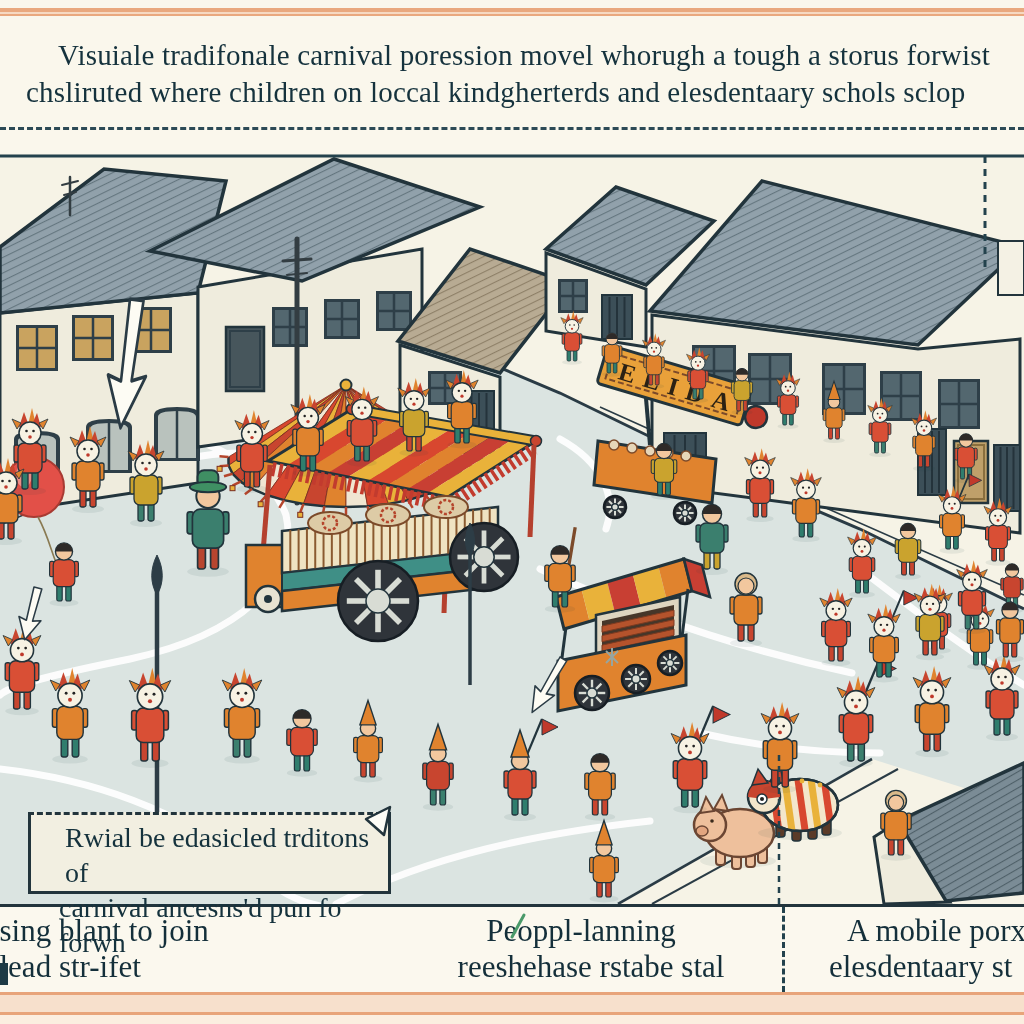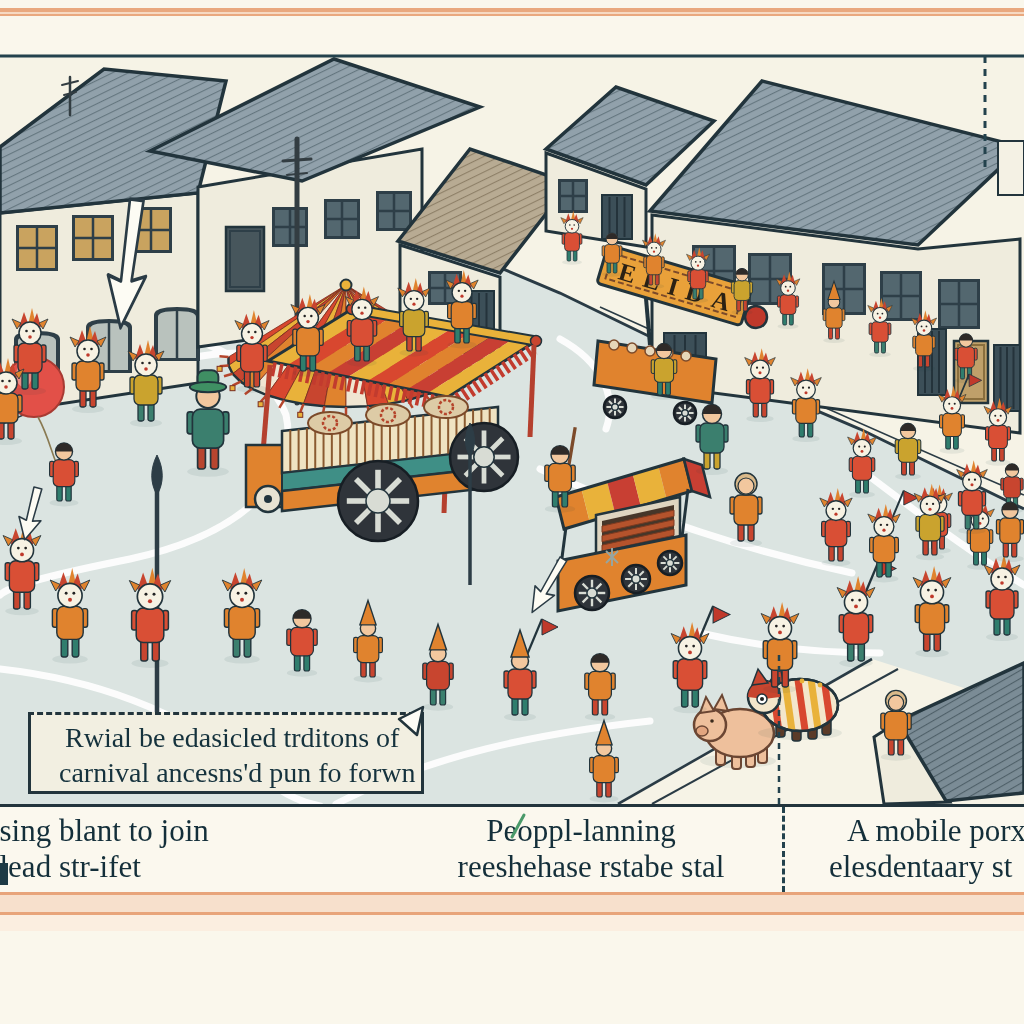--- a/index.html
+++ b/index.html
@@ -11,21 +11,21 @@
     background:linear-gradient(to bottom,#faf7ec 0 8px,#e9a87e 8px 12px,#f6d9c2 12px 14px,#e9a87e 14px 16px,#faf7ec 16px 30px);}
   .band-bottom{height:39px;
     background:linear-gradient(to bottom,#e8a47a 0 3px,#f7e0cc 3px 20px,#e8a47a 20px 23px,#fbeee0 23px 39px);}
   .top-caption{height:90px;border-bottom:3px dashed #2c4a56;padding-top:7px;box-sizing:content-box;}
   .top-caption p{margin:0;color:#15323d;font-size:29px;line-height:37px;letter-spacing:.2px;white-space:nowrap;}
   .top-caption .l1{padding-left:58px;}
   .top-caption .l2{padding-left:26px;}
   .gap{height:24px;background:#faf7ec;}
   .scene{position:relative;width:1024px;height:750px;background:#f6f3e6;}
   .scene svg{display:block;}
-  .note-box{position:absolute;left:28px;top:658px;width:396px;height:82px;background:#f2efe1;
+  .note-box{position:absolute;left:28px;top:658px;width:363px;height:82px;background:#f2efe1;
     border:3px solid #22343c;border-top-style:dashed;box-sizing:border-box;z-index:3;}
   .note-box p{margin:0;color:#15323d;font-size:28px;line-height:35px;padding-left:34px;}
   .note-box .bl1{padding-top:5px;}
   .note-box .bl2{padding-left:28px;}
   .dog-ear{position:absolute;right:-12px;top:-14px;width:40px;height:40px;}
   .bottom-captions{display:flex;height:85px;border-top:3px solid #22343c;background:#fbf8ee;position:relative;}
   .bottom-captions p{margin:0;color:#142f3a;font-size:31px;line-height:36px;white-space:nowrap;}
   .cap{padding-top:6px;overflow:hidden;box-sizing:border-box;}
   .cap1{width:360px;}
   .cap1 p{margin-left:-16px;}
@@ -38,20 +38,24 @@
   .ink-chip{position:absolute;left:-3px;top:56px;width:11px;height:22px;background:#1d3a45;}
   .green-tick{position:absolute;left:148px;top:4px;width:20px;height:30px;}
 </style>
 </head>
 <body>
 
 <div class="poster">
 
   <div class="band band-top"></div>
 
+  <header class="top-caption">
+    <p class="l1">Visuiale tradifonale carnival poression  movel whorugh a tough a storus forwist</p>
+    <p class="l2">chsliruted where children on loccal kindgherterds and elesdentaary schols sclop</p>
+  </header>
 
   <div class="gap"></div>
 
   <div class="scene">
     <svg id="scene-svg" width="1024" height="750" viewBox="0 145 1024 750" xmlns="http://www.w3.org/2000/svg">
       <defs>
         <pattern id="ribs" patternUnits="userSpaceOnUse" width="7" height="7" patternTransform="rotate(64)">
           <rect width="7" height="7" fill="#91a1ab"></rect>
             <line x1="0" y1="0" x2="0" y2="7" stroke="#64767f" stroke-width="2.2"></line>
         </pattern>

